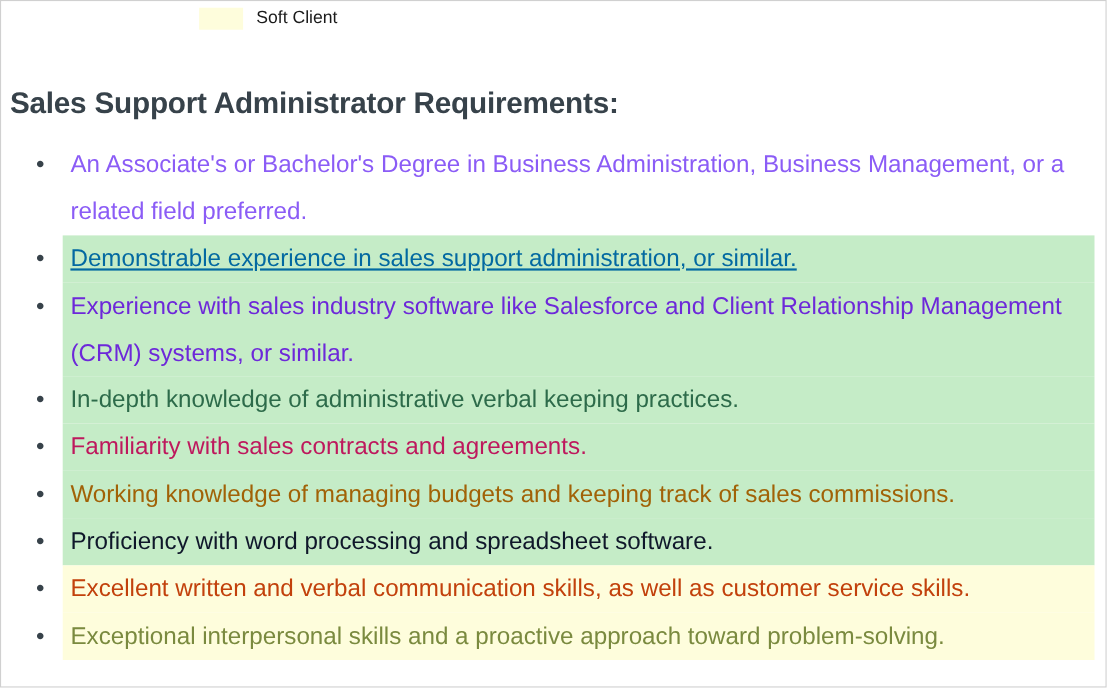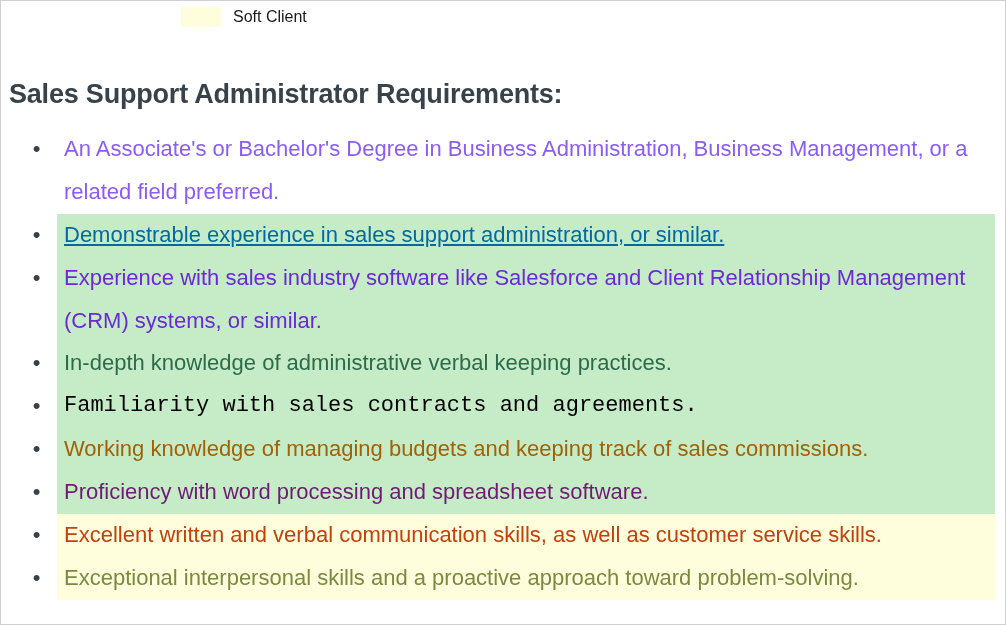--- a/index.html
+++ b/index.html
@@ -106,31 +106,31 @@
         <span class="item-text" style="position: relative; z-index: 1; color: #6d28d9;">Experience with sales industry software like Salesforce and Client Relationship Management (CRM) systems, or similar.</span>
       </li>
       <li style="position: relative;">
         <span style="position: absolute; inset: 0px 0px 0px 48px; z-index: 0; background: rgb(197, 236, 199);"></span>
         <span class="bullet" style="position: relative; z-index: 1;">•</span>
         <span class="item-text" style="position: relative; z-index: 1; color: rgb(45, 107, 74);">In-depth knowledge of administrative verbal keeping practices.</span>
       </li>
       <li style="position: relative;">
         <span style="position: absolute; inset: 0px 0px 0px 48px; z-index: 0; background: rgb(197, 236, 199);"></span>
         <span class="bullet" style="position: relative; z-index: 1;">•</span>
-        <span class="item-text" style="position: relative; z-index: 1; color: #000000; font-family: Liberation Mono, monospace;">Familiarity with sales contracts and agreements.</span>
+        <span class="item-text" style="position: relative; z-index: 1; color: #be185d;">Familiarity with sales contracts and agreements.</span>
       </li>
       <li style="position: relative;">
         <span style="position: absolute; inset: 0px 0px 0px 48px; z-index: 0; background: rgb(197, 236, 199);"></span>
         <span class="bullet" style="position: relative; z-index: 1;">•</span>
         <span class="item-text" style="position: relative; z-index: 1; color: #a16207;">Working knowledge of managing budgets and keeping track of sales commissions.</span>
       </li>
       <li style="position: relative;">
         <span style="position: absolute; inset: 0px 0px 0px 48px; z-index: 0; background: rgb(197, 236, 199);"></span>
         <span class="bullet" style="position: relative; z-index: 1;">•</span>
-        <span class="item-text" style="position: relative; z-index: 1; color: #701a75;">Proficiency with word processing and spreadsheet software.</span>
+        <span class="item-text" style="position: relative; z-index: 1; color: #0f172a;">Proficiency with word processing and spreadsheet software.</span>
       </li>
       <li style="position: relative;">
         <span style="position: absolute; inset: 0px 0px 0px 48px; z-index: 0; background: rgb(254, 253, 220);"></span>
         <span class="bullet" style="position: relative; z-index: 1;">•</span>
         <span class="item-text" style="position: relative; z-index: 1; color: #c2410c;">Excellent written and verbal communication skills, as well as customer service skills.</span>
       </li>
       <li style="position: relative;">
         <span style="position: absolute; inset: 0px 0px 0px 48px; z-index: 0; background: rgb(254, 253, 220);"></span>
         <span class="bullet" style="position: relative; z-index: 1;">•</span>
         <span class="item-text" style="position: relative; z-index: 1; color: rgb(122, 138, 63);">Exceptional interpersonal skills and a proactive approach toward problem-solving.</span>

